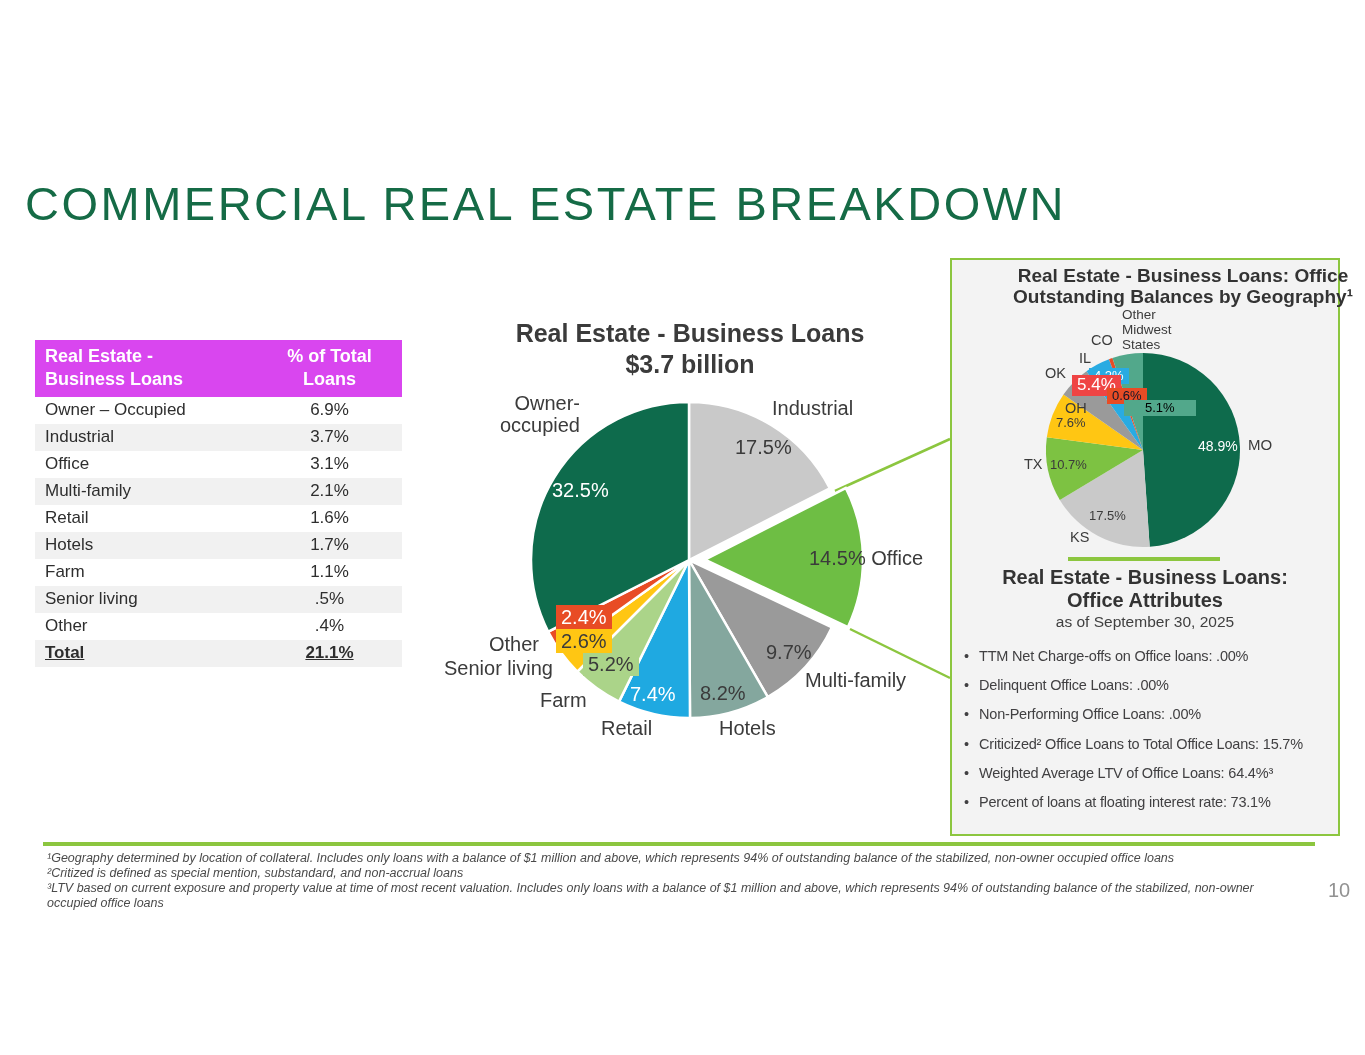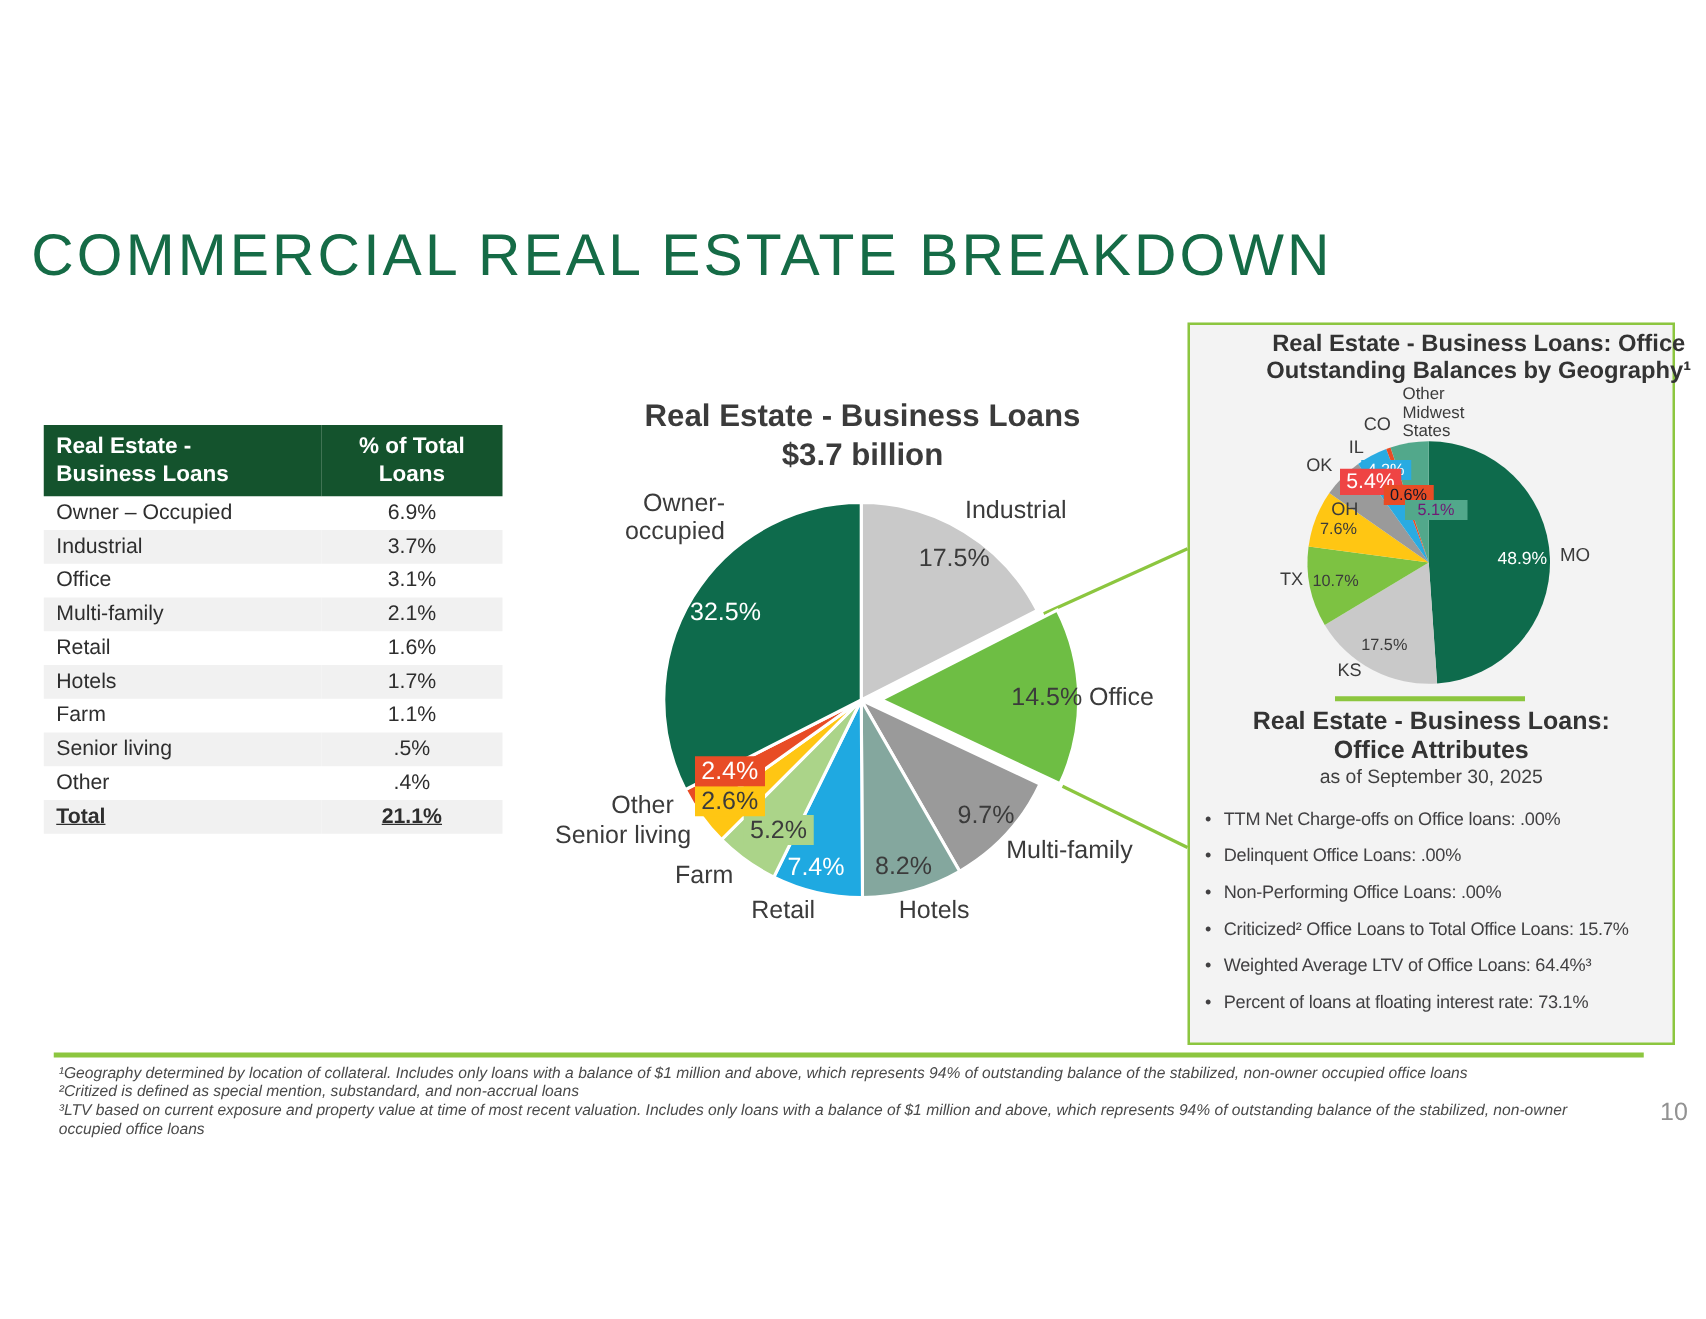--- a/index.html
+++ b/index.html
@@ -3,21 +3,21 @@
 <meta charset="utf-8">
 <style>
   html,body{margin:0;padding:0;background:#fff;font-family:"Liberation Sans",sans-serif;}
   .slide{position:relative;width:1365px;height:1055px;background:#ffffff;overflow:hidden;}
 
   .main-title{position:absolute;left:25px;top:176px;font-size:47px;font-weight:normal;
     color:#156B46;letter-spacing:2.5px;margin:0;}
 
   
   .loan-table{position:absolute;left:35px;top:340px;width:367px;border-collapse:collapse;z-index:2;}
-  .loan-table th{background:#14532d;color:#ffffff;font-size:18px;font-weight:bold;
+  .loan-table th{background:#d946ef;color:#ffffff;font-size:18px;font-weight:bold;
     line-height:1.3;padding:5px 10px;white-space:pre-line;}
   .loan-table th:first-child{text-align:left;}
   .loan-table th:last-child{text-align:center;width:125px;}
   .loan-table td{font-size:17px;color:#2E2E2E;padding:3.5px 10px;}
   .loan-table td:last-child{text-align:center;}
   .loan-table tbody tr:nth-child(even){background:#F1F1F1;}
   .loan-table tbody tr.total-row td{font-weight:bold;text-decoration:underline;}
 
   
   .chart-title{position:absolute;left:455px;top:318px;width:470px;text-align:center;
@@ -166,36 +166,36 @@
       <div class="lbl" style="left: 552px; top: 479px; font-size: 20px; color: rgb(255, 255, 255);">32.5%</div>
       <div class="lbl" style="left: 772px; top: 397px; font-size: 20px;">Industrial</div>
       <div class="lbl" style="left: 735px; top: 436px; font-size: 20px;">17.5%</div>
       <div class="lbl" style="left: 809px; top: 547px; font-size: 20px;">14.5% Office</div>
       <div class="lbl" style="left: 766px; top: 641px; font-size: 20px;">9.7%</div>
       <div class="lbl" style="left: 805px; top: 669px; font-size: 20px;">Multi-family</div>
       <div class="lbl" style="left: 700px; top: 682px; font-size: 20px;">8.2%</div>
       <div class="lbl" style="left: 719px; top: 717px; font-size: 20px;">Hotels</div>
       <div class="lbl" style="left: 630px; top: 683px; font-size: 20px; color: rgb(255, 255, 255);">7.4%</div>
       <div class="lbl" style="left: 601px; top: 717px; font-size: 20px;">Retail</div>
-      <div class="lbl" style="left: 583px; top: 652px; font-size: 20px; background: rgb(171, 212, 137); padding: 1px 5px; margin-left: 12px;">5.2%</div>
+      <div class="lbl" style="left: 583px; top: 652px; font-size: 20px; background: rgb(171, 212, 137); padding: 1px 5px;">5.2%</div>
       <div class="lbl" style="left: 540px; top: 689px; font-size: 20px;">Farm</div>
       <div class="lbl" style="left: 556px; top: 629px; font-size: 20px; background: rgb(255, 198, 19); padding: 1px 5px;">2.6%</div>
       <div class="lbl" style="left: 444px; top: 657px; font-size: 20px;">Senior living</div>
       <div class="lbl" style="left: 556px; top: 605px; font-size: 20px; color: rgb(255, 255, 255); background: rgb(232, 76, 37); padding: 1px 5px;">2.4%</div>
       <div class="lbl" style="left: 489px; top: 633px; font-size: 20px;">Other</div>
       <div class="lbl" style="left: 1122px; top: 308px; font-size: 13.5px;">Other
 Midwest
 States</div>
       <div class="lbl" style="left: 1091px; top: 333px; font-size: 14.5px;">CO</div>
       <div class="lbl" style="left: 1079px; top: 351px; font-size: 14.5px;">IL</div>
       <div class="lbl" style="left: 1045px; top: 366px; font-size: 14.5px;">OK</div>
       <div class="lbl" style="left: 1089px; top: 368px; font-size: 13px; color: rgb(255, 255, 255); background: rgb(41, 171, 226); padding: 1px 5px;">4.2%</div>
       <div class="lbl" style="left: 1072px; top: 375px; font-size: 17px; color: rgb(255, 255, 255); background: #ef4444; padding: 1px 5px;">5.4%</div>
       <div class="lbl" style="left: 1107px; top: 388px; font-size: 13px; color: #0f172a; background: rgb(232, 76, 37); padding: 1px 5px;">0.6%</div>
-      <div class="lbl" style="left: 1124px; top: 400px; font-size: 13px; color: #701a75; background: rgb(82, 168, 139); padding: 1px 10px;">5.1%</div>
+      <div class="lbl" style="left: 1124px; top: 400px; font-size: 13px; color: #000000; background: rgb(82, 168, 139); padding: 1px 21px;">5.1%</div>
       <div class="lbl" style="left: 1025px; top: 401px; font-size: 14.5px; margin-left: 40px;">OH</div>
       <div class="lbl" style="left: 1056px; top: 416px; font-size: 13px;">7.6%</div>
       <div class="lbl" style="left: 1024px; top: 457px; font-size: 14.5px;">TX</div>
       <div class="lbl" style="left: 1050px; top: 458px; font-size: 13px;">10.7%</div>
       <div class="lbl" style="left: 1198px; top: 439px; font-size: 14px; color: rgb(255, 255, 255);">48.9%</div>
       <div class="lbl" style="left: 1248px; top: 437px; font-size: 15px;">MO</div>
       <div class="lbl" style="left: 1089px; top: 509px; font-size: 13px;">17.5%</div>
       <div class="lbl" style="left: 1070px; top: 530px; font-size: 14.5px;">KS</div>
     </div>
 

